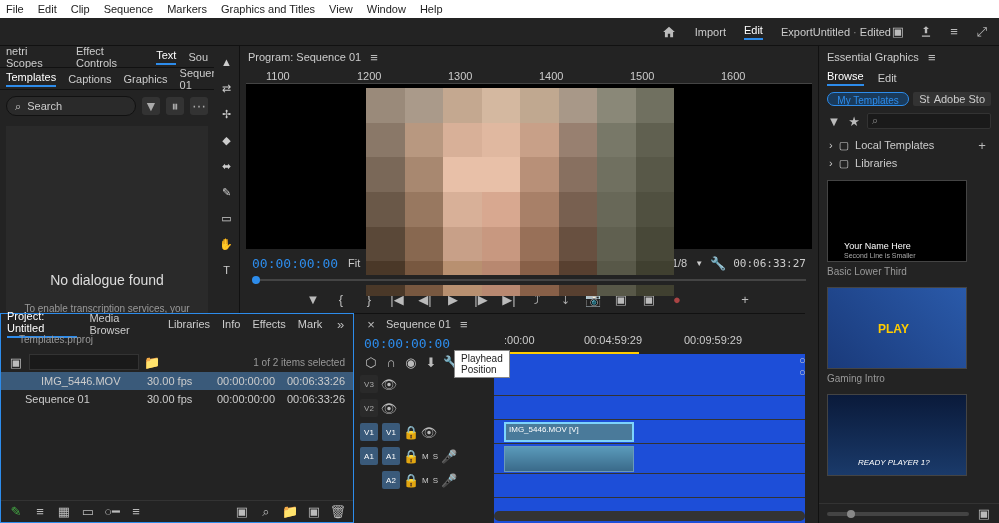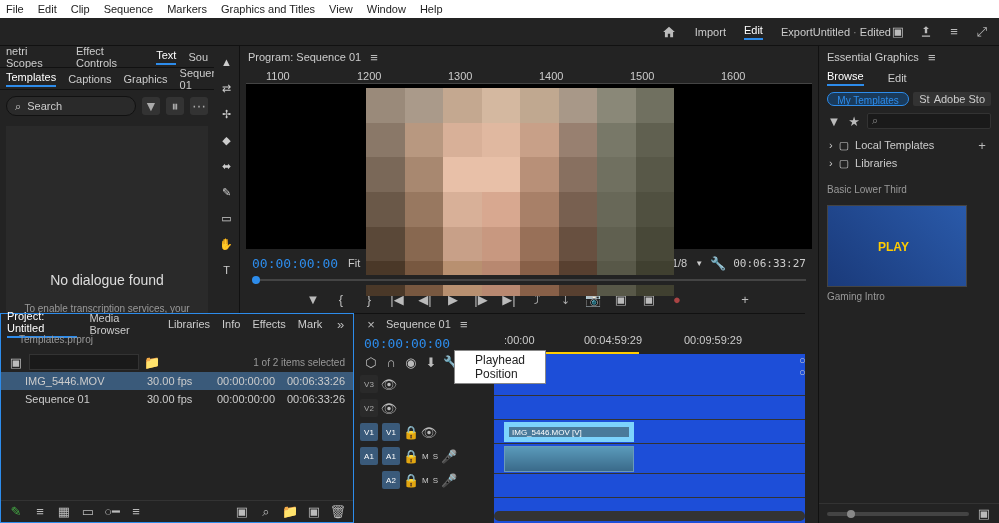--- a/index.html
+++ b/index.html
@@ -55,34 +55,34 @@
 .tblr{height:18px;display:flex;align-items:center}
 .tblr.sel{background:#3a5a7a}
 .c1{width:140px}.c2{width:70px}.c3{width:70px}.c4{width:70px}
 .projftr{height:22px;background:#232323;display:flex;align-items:center;padding:0 8px;gap:10px;border-top:1px solid #333}
 .timeline{flex:1;background:#232323;border-top:1px solid #111;display:flex;flex-direction:column}
 .tlhdr{height:20px;display:flex;align-items:center;padding:0 10px;font-size:10px}
 .tlmain{flex:1;display:flex}
 .tlleft{width:140px}
 .tltime{height:18px;color:#2d8ceb;font-size:13px;font-family:monospace;padding:0 10px;display:flex;align-items:center}
 .tltools{height:20px;display:flex;align-items:center;gap:6px;padding:0 10px}
-.tooltip{position:absolute;background:#fff;color:#222;padding:2px 20px;font-size:12px;border:1px solid #888;z-index:10}
+.tooltip{position:absolute;background:#fff;color:#222;padding:2px 6px;font-size:10px;border:1px solid #888;z-index:10}
 .trk{height:24px;display:flex;align-items:center;gap:4px;padding:0 6px}
 .trkbtn{width:18px;height:18px;background:#3a5a7a;color:#fff;font-size:8px;display:flex;align-items:center;justify-content:center;border-radius:2px}
 .trkbtn.dark{background:#2a2a2a;color:#aaa}
 .tlright{flex:1;position:relative;background:#1d4ed8}
 .tlruler{height:20px;background:#232323;display:flex;font-size:9px;color:#888;position:relative}
 .tlruler span{position:absolute}
 .yel{position:absolute;height:2px;background:#ffcc00;top:18px;left:15px;width:130px}
 .trackrow{height:24px;border-bottom:1px solid #333;position:relative}
-.clip{position:absolute;background:#4a7a9a;border:5px solid #7dd3fc;height:20px;top:2px;font-size:8px;color:#fff;padding:1px 3px;overflow:hidden}
+.clip{position:absolute;background:#4a7a9a;border:2px solid #7dd3fc;height:20px;top:2px;font-size:8px;color:#fff;padding:1px 3px;overflow:hidden}
 .wave{position:absolute;top:2px;height:20px;background:linear-gradient(#5a9aba,#3a6a8a);border:1px solid #6a9aba}
 .rightcol{width:181px;background:#232323;border-left:1px solid #111;display:flex;flex-direction:column}
 .eghdr{height:22px;display:flex;align-items:center;padding:0 8px;font-size:10px}
-.egtab{height:20px;display:flex;align-items:center;padding:0 8px;gap:24px;font-size:10px}
+.egtab{height:20px;display:flex;align-items:center;padding:0 8px;gap:14px;font-size:10px}
 .egsub{height:22px;display:flex;padding:4px 8px;gap:4px}
 .mybtn{background:#1a3a5a;color:#2d8ceb;padding:2px 8px;border-radius:10px;font-size:10px;flex:1;text-align:center;border:1px solid #2d8ceb}
 .stobtn{background:#333;padding:2px 6px;border-radius:2px;font-size:10px;display:flex;align-items:center;gap:4px}
 .egfilter{height:22px;display:flex;align-items:center;padding:0 8px;gap:6px}
 .egsearch{flex:1;background:#1a1a1a;border:1px solid #333;height:16px;border-radius:2px;padding:0 18px;position:relative}
 .egsearch::before{content:"⌕";position:absolute;left:4px;top:0;color:#888}
 .egtree{padding:4px 0}
 .treeitem{height:18px;display:flex;align-items:center;padding:0 10px;gap:6px;font-size:10px}
 .thumbs{flex:1;overflow:auto;padding:4px 8px}
 .thumb{margin-bottom:10px}
@@ -176,21 +176,21 @@
         </div>
         <div class="projname">Templates.prproj</div>
         <div class="binrow">
           <span class="ic">▣</span>
           <input style="">
           <span class="ic">📁</span>
           <span class="itemcount">1 of 2 items selected</span>
         </div>
         <div class="tbl">
           <div class="tblr sel">
-            <div class="c1" style="padding-left:24px">IMG_5446.MOV</div>
+            <div class="c1" style="padding-left:40px">IMG_5446.MOV</div>
             <div class="c2">30.00 fps</div>
             <div class="c3">00:00:00:00</div>
             <div class="c4">00:06:33:26</div>
           </div>
           <div class="tblr">
             <div class="c1" style="padding-left:24px">Sequence 01</div>
             <div class="c2">30.00 fps</div>
             <div class="c3">00:00:00:00</div>
             <div class="c4">00:06:33:26</div>
           </div>
@@ -423,28 +423,37 @@
           <span style="margin-left:auto" class="ic">+</span>
         </div>
       <div class="treeitem">
           <span>›</span>
           <span>▢</span>
           <span>Libraries</span>
         </div>
     </div>
     <div class="thumbs">
       <div class="thumb">
+        <div class="thumbimg">
+            <div style="position:absolute;bottom:10px;left:16px;color:#fff;font-size:9px">Your Name Here</div>
+            <div style="position:absolute;bottom:2px;left:16px;color:#aaa;font-size:7px">Second Line is Smaller</div>
+          </div>
         <div class="thumbname">Basic Lower Third</div>
       </div>
       <div class="thumb">
         <div class="thumbimg" style="background:linear-gradient(45deg,#1a3a7a,#2a5aaa)">
             <div style="position:absolute;top:34px;left:50px;color:#ffcc00;font-size:12px;font-weight:bold">PLAY</div>
           </div>
         <div class="thumbname">Gaming Intro</div>
       </div>
+      <div class="thumb">
+        <div class="thumbimg" style="background:linear-gradient(#0a1a3a,#1a3a6a)">
+            <div style="position:absolute;bottom:8px;left:30px;color:#fff;font-size:8px;font-style:italic">READY PLAYER 1?</div>
+          </div>
+      </div>
     </div>
     <div style="height:20px;display:flex;align-items:center;padding:0 8px;border-top:1px solid #333">
       <div style="flex:1;height:4px;background:#444;border-radius:2px;position:relative">
           <div style="position:absolute;width:8px;height:8px;background:#888;border-radius:50%;top:-2px;left:20px"></div>
         </div>
       <span class="ic" style="margin-left:8px">▣</span>
     </div>
   </div>
 </div>
 

